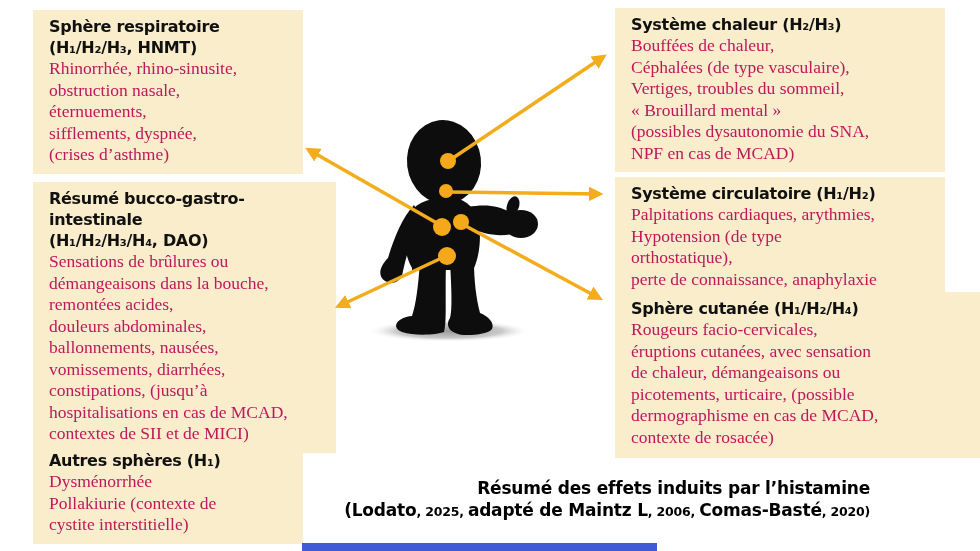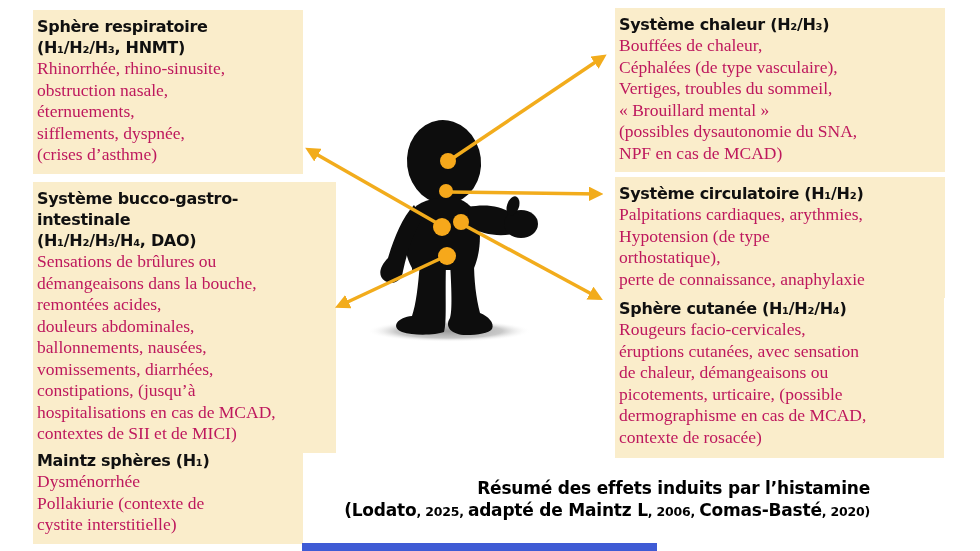--- a/index.html
+++ b/index.html
@@ -1,28 +1,28 @@
 <!DOCTYPE html>
 <html><head>
 <meta charset="utf-8">
 <style>
   html,body{margin:0;padding:0;background:#ffffff;}
   .canvas{position:relative;width:980px;height:551px;background:#ffffff;overflow:hidden;
           font-family:"Liberation Sans",sans-serif;}
-  .box{position:absolute;background:#FAEDCB;padding:6px 12px 8px 4px;box-sizing:border-box;z-index:1;}
+  .box{position:absolute;background:#FAEDCB;padding:6px 12px 8px 16px;box-sizing:border-box;z-index:1;}
   .box-title{font-family:"DejaVu Sans",sans-serif;font-weight:bold;font-size:16px;line-height:21px;
              color:#101010;white-space:pre-line;letter-spacing:-0.3px;}
   .box-body{font-family:"Liberation Serif",serif;font-size:17.5px;line-height:21.5px;color:#be185d;
             white-space:pre-line;}
   #box-respiratoire{left:33px;top:10px;width:270px;min-height:162px;}
   #box-bucco{left:33px;top:182px;width:303px;min-height:255px;}
   #box-autres{left:33px;top:444px;width:270px;min-height:93px;}
   #box-nerveux{left:615px;top:8px;width:330px;min-height:160px;}
   #box-circulatoire{left:615px;top:177px;width:330px;min-height:107px;}
-  #box-cutanee{left:615px;top:292px;width:329px;min-height:166px;}
+  #box-cutanee{left:615px;top:292px;width:366px;min-height:166px;}
   .overlay{position:absolute;left:0;top:0;z-index:2;pointer-events:none;}
   .caption{position:absolute;left:290px;top:477px;width:580px;text-align:right;z-index:1;color:#000;}
   .caption-title{font-family:"DejaVu Sans",sans-serif;font-weight:bold;font-size:17px;line-height:22px;
                  letter-spacing:-0.2px;}
   .caption-cite{font-family:"DejaVu Sans",sans-serif;font-weight:bold;font-size:17px;line-height:23px;
                 letter-spacing:-0.2px;}
   .caption-cite .yr{font-size:12.5px;}
   .bottom-bar{position:absolute;left:302px;top:543px;width:355px;height:8px;background:#3F5BD5;z-index:3;}
 </style>
 </head>
@@ -34,35 +34,35 @@
     <div class="box-title">Sphère respiratoire
 (H₁/H₂/H₃, HNMT)</div>
     <div class="box-body">Rhinorrhée, rhino-sinusite,
 obstruction nasale,
 éternuements,
 sifflements, dyspnée,
 (crises d’asthme)</div>
   </div>
 
   <div class="box" id="box-bucco">
-    <div class="box-title">Système bucco-gastro-intestinale
+    <div class="box-title">Résumé bucco-gastro-intestinale
 (H₁/H₂/H₃/H₄, DAO)</div>
     <div class="box-body">Sensations de brûlures ou
 démangeaisons dans la bouche,
 remontées acides,
 douleurs abdominales,
 ballonnements, nausées,
 vomissements, diarrhées,
 constipations, (jusqu’à
 hospitalisations en cas de MCAD,
 contextes de SII et de MICI)</div>
   </div>
 
   <div class="box" id="box-autres">
-    <div class="box-title">Maintz sphères (H₁)</div>
+    <div class="box-title">Autres sphères (H₁)</div>
     <div class="box-body">Dysménorrhée
 Pollakiurie (contexte de
 cystite interstitielle)</div>
   </div>
 
   <div class="box" id="box-nerveux">
     <div class="box-title">Système chaleur (H₂/H₃)</div>
     <div class="box-body">Bouffées de chaleur,
 Céphalées (de type vasculaire),
 Vertiges, troubles du sommeil,

